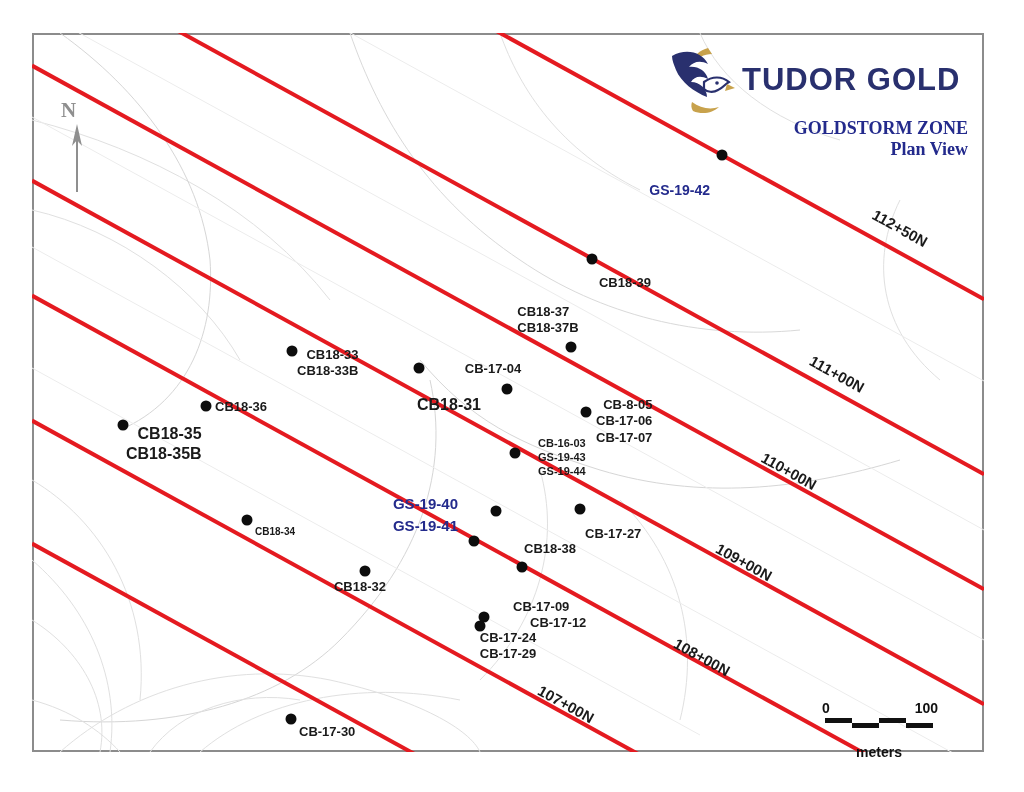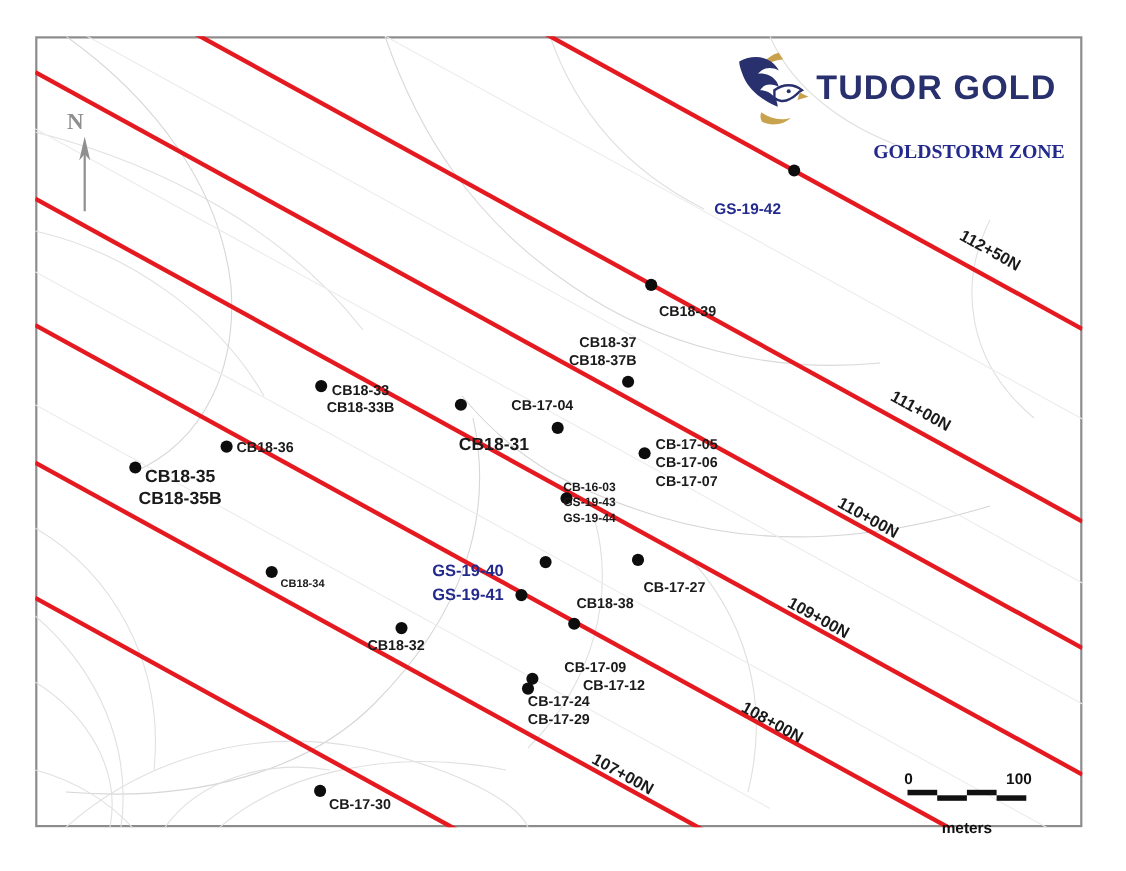--- a/index.html
+++ b/index.html
@@ -4,33 +4,33 @@
 <style>
   html,body{margin:0;padding:0;background:#ffffff;}
   body{width:1024px;height:792px;position:relative;overflow:hidden;
        font-family:"Liberation Sans","DejaVu Sans",sans-serif;}
   #map-frame{position:absolute;left:32px;top:33px;width:952px;height:719px;
              border:2px solid #8c8c8c;box-sizing:border-box;background:#ffffff;}
   #overlay-svg{position:absolute;left:32px;top:33px;width:952px;height:719px;}
   .labels-layer{position:absolute;left:0;top:0;width:1024px;height:792px;pointer-events:none;}
   .hole-label{position:absolute;font-weight:bold;color:#1a1a1a;line-height:1.25;white-space:nowrap;}
   .hole-label.navy{color:#232a8c;line-height:1.45;}
-  .align-left{transform:translateY(-50%);text-align:center;}
-  .align-center{transform:translate(-50%,-50%);text-align:right;}
+  .align-left{transform:translateY(-50%);text-align:right;}
+  .align-center{transform:translate(-50%,-50%);text-align:left;}
   .align-right{transform:translate(-100%,-50%);text-align:right;}
   .line-label{position:absolute;font-weight:bold;font-size:15px;color:#1a1a1a;
               white-space:nowrap;transform:translate(-50%,-50%) rotate(29deg);}
   
   #north-arrow{position:absolute;left:55px;top:98px;width:46px;height:100px;}
   #north-label{position:absolute;left:6px;top:0;font-family:"Liberation Serif","DejaVu Serif",serif;
                font-weight:bold;font-size:21px;color:#8f8f8f;}
   
   #brand-text{position:absolute;left:742px;top:62px;font-size:31px;font-weight:bold;
               letter-spacing:1px;color:#29306e;}
-  #title-block{position:absolute;right:56px;top:128px;text-align:right;
+  #title-block{position:absolute;right:56px;top:118px;text-align:right;
                font-family:"Liberation Serif","DejaVu Serif",serif;font-weight:bold;
                font-size:18px;color:#232a8c;line-height:1.15;}
   
   #scale-bar{position:absolute;left:818px;top:700px;width:120px;}
   #scale-numbers{position:relative;height:16px;font-weight:bold;font-size:14px;color:#111;}
   #scale-zero{position:absolute;left:4px;top:0;}
   #scale-hundred{position:absolute;right:0;top:0;}
   #scale-ticks{margin-top:2px;margin-left:7px;width:108px;height:10px;position:relative;}
   #scale-ticks .seg{position:absolute;width:27px;height:5px;background:#111;}
   #scale-ticks .s0{left:0;top:0}#scale-ticks .s1{left:27px;top:5px}
@@ -128,37 +128,37 @@
     <div class="hole-label align-center" style="left: 449px; top: 405px; font-size: 16px;">
       <div>CB18-31</div>
     </div>
     <div class="hole-label align-left" style="left: 215px; top: 407px; font-size: 13px;">
       <div>CB18-36</div>
     </div>
     <div class="hole-label align-left" style="left: 126px; top: 444px; font-size: 16px;">
       <div>CB18-35</div>
       <div>CB18-35B</div>
     </div>
-    <div class="hole-label align-left" style="left: 512px; top: 458px; font-size: 11px;">
+    <div class="hole-label align-left" style="left: 538px; top: 458px; font-size: 11px;">
       <div>CB-16-03</div>
       <div>GS-19-43</div>
       <div>GS-19-44</div>
     </div>
     <div class="hole-label align-left" style="left: 596px; top: 421px; font-size: 13px;">
-      <div>CB-17-05</div>
+      <div>CB-8-05</div>
       <div>CB-17-06</div>
       <div>CB-17-07</div>
     </div>
     <div class="hole-label align-left" style="left: 508px; top: 549px; font-size: 13px; margin-left: 16px;">
       <div>CB18-38</div>
     </div>
     <div class="hole-label align-left" style="left: 585px; top: 534px; font-size: 13px;">
       <div>CB-17-27</div>
     </div>
-    <div class="hole-label align-right navy" style="left: 458px; top: 530px; font-size: 15px;">
+    <div class="hole-label align-right navy" style="left: 458px; top: 515px; font-size: 15px;">
       <div>GS-19-40</div>
       <div>GS-19-41</div>
     </div>
     <div class="hole-label align-left" style="left: 255px; top: 532px; font-size: 10px;">
       <div>CB18-34</div>
     </div>
     <div class="hole-label align-center" style="left: 360px; top: 587px; font-size: 13px;">
       <div>CB18-32</div>
     </div>
     <div class="hole-label align-left" style="left: 530px; top: 587px; font-size: 13px; margin-top: 36px;">
@@ -188,20 +188,21 @@
   <path fill="#c8a24c" d="M44,2 C36,4 29,10 27,18 C33,12 40,8 48,8 Z"></path>
   <path fill="#29306e" d="M8,10 C22,2 38,6 44,18 C36,14 29,16 25,21 C34,20 42,25 44,33 C36,29 30,31 27,36 C36,36 43,43 43,51 C30,46 17,36 12,24 C10,19 8,14 8,10 Z"></path>
   <path fill="#ffffff" stroke="#29306e" stroke-width="2.2" d="M40,36 C48,30 58,30 65,36 C61,38 59,42 54,44 C49,47 43,46 40,43 Z"></path>
   <circle cx="53" cy="37" r="1.8" fill="#29306e"></circle>
   <path fill="#c8a24c" d="M63,38 L71,42 L61,45 Z"></path>
   <path fill="#c8a24c" d="M28,56 C36,62 46,64 55,61 C49,67 38,69 29,65 C27,62 27,59 28,56 Z"></path>
 </svg>
 <div id="brand-text">TUDOR GOLD</div>
 <div id="title-block">
   <div>GOLDSTORM ZONE</div>
+  <div>Plan View</div>
 </div>
 
 <div id="scale-bar">
   <div id="scale-numbers">
     <span id="scale-zero">0</span>
     <span id="scale-hundred">100</span>
   </div>
   <div id="scale-ticks">
     <div class="seg s0"></div>
       <div class="seg s1"></div>

